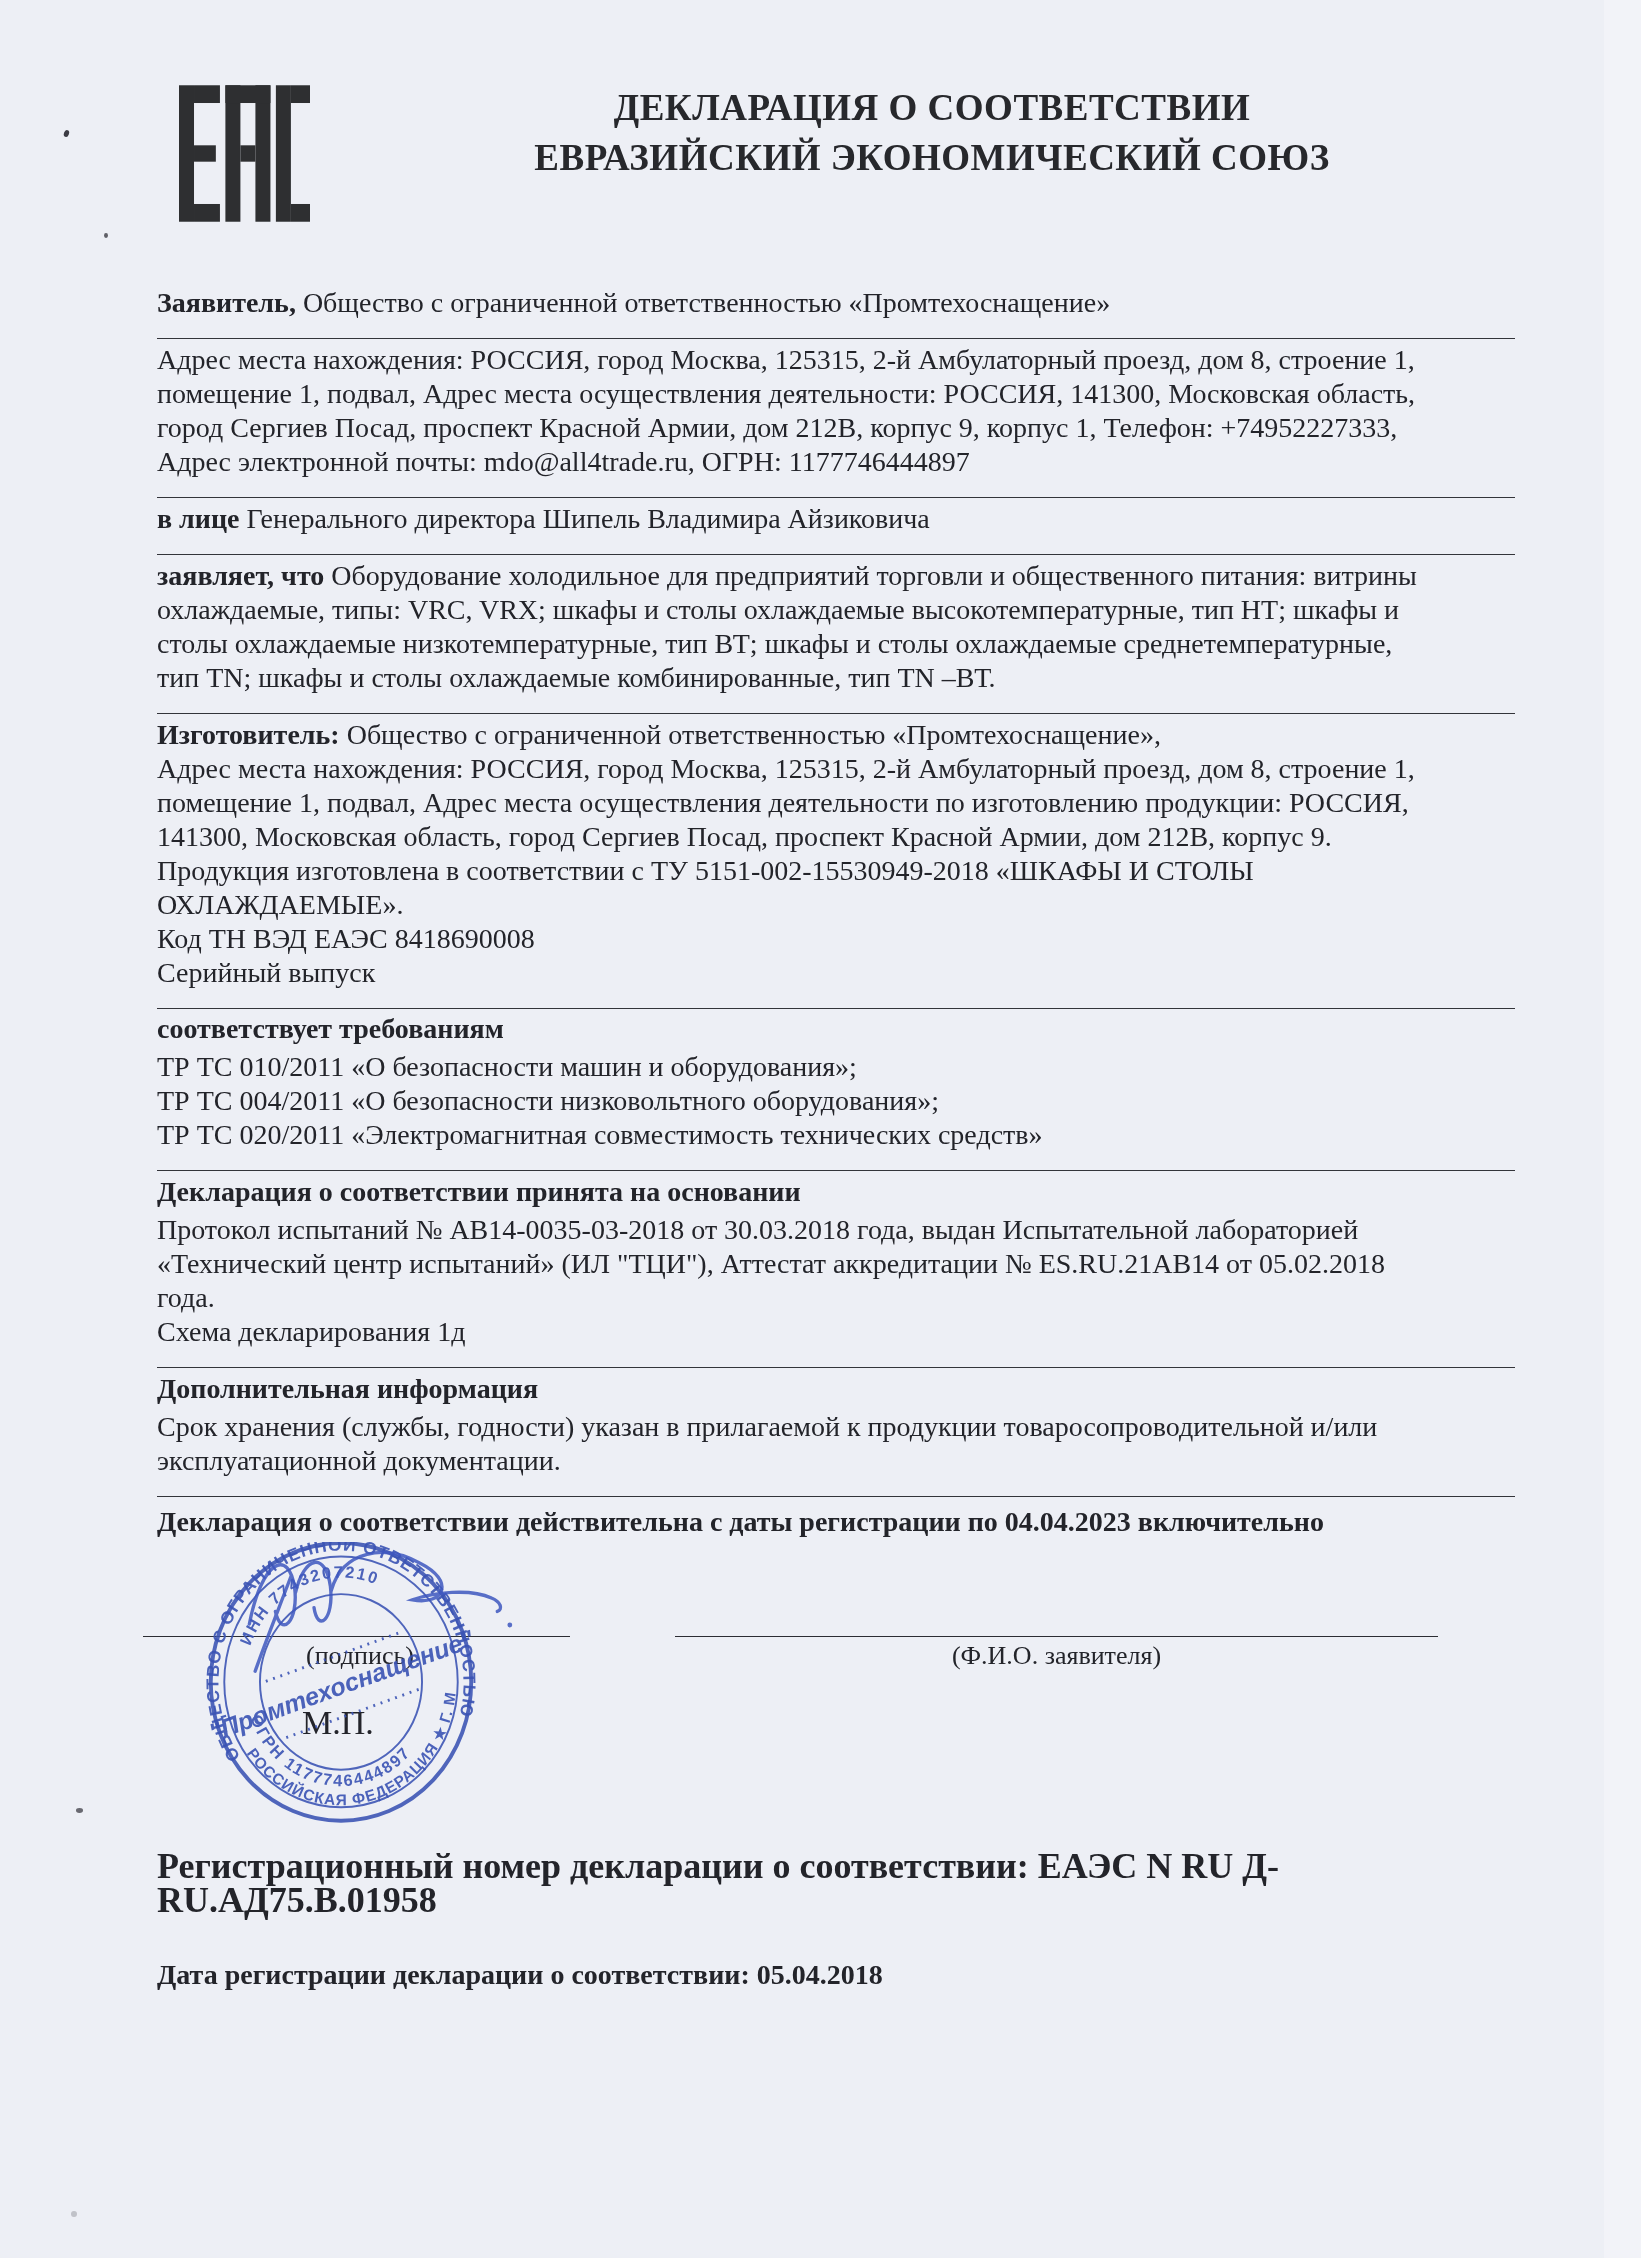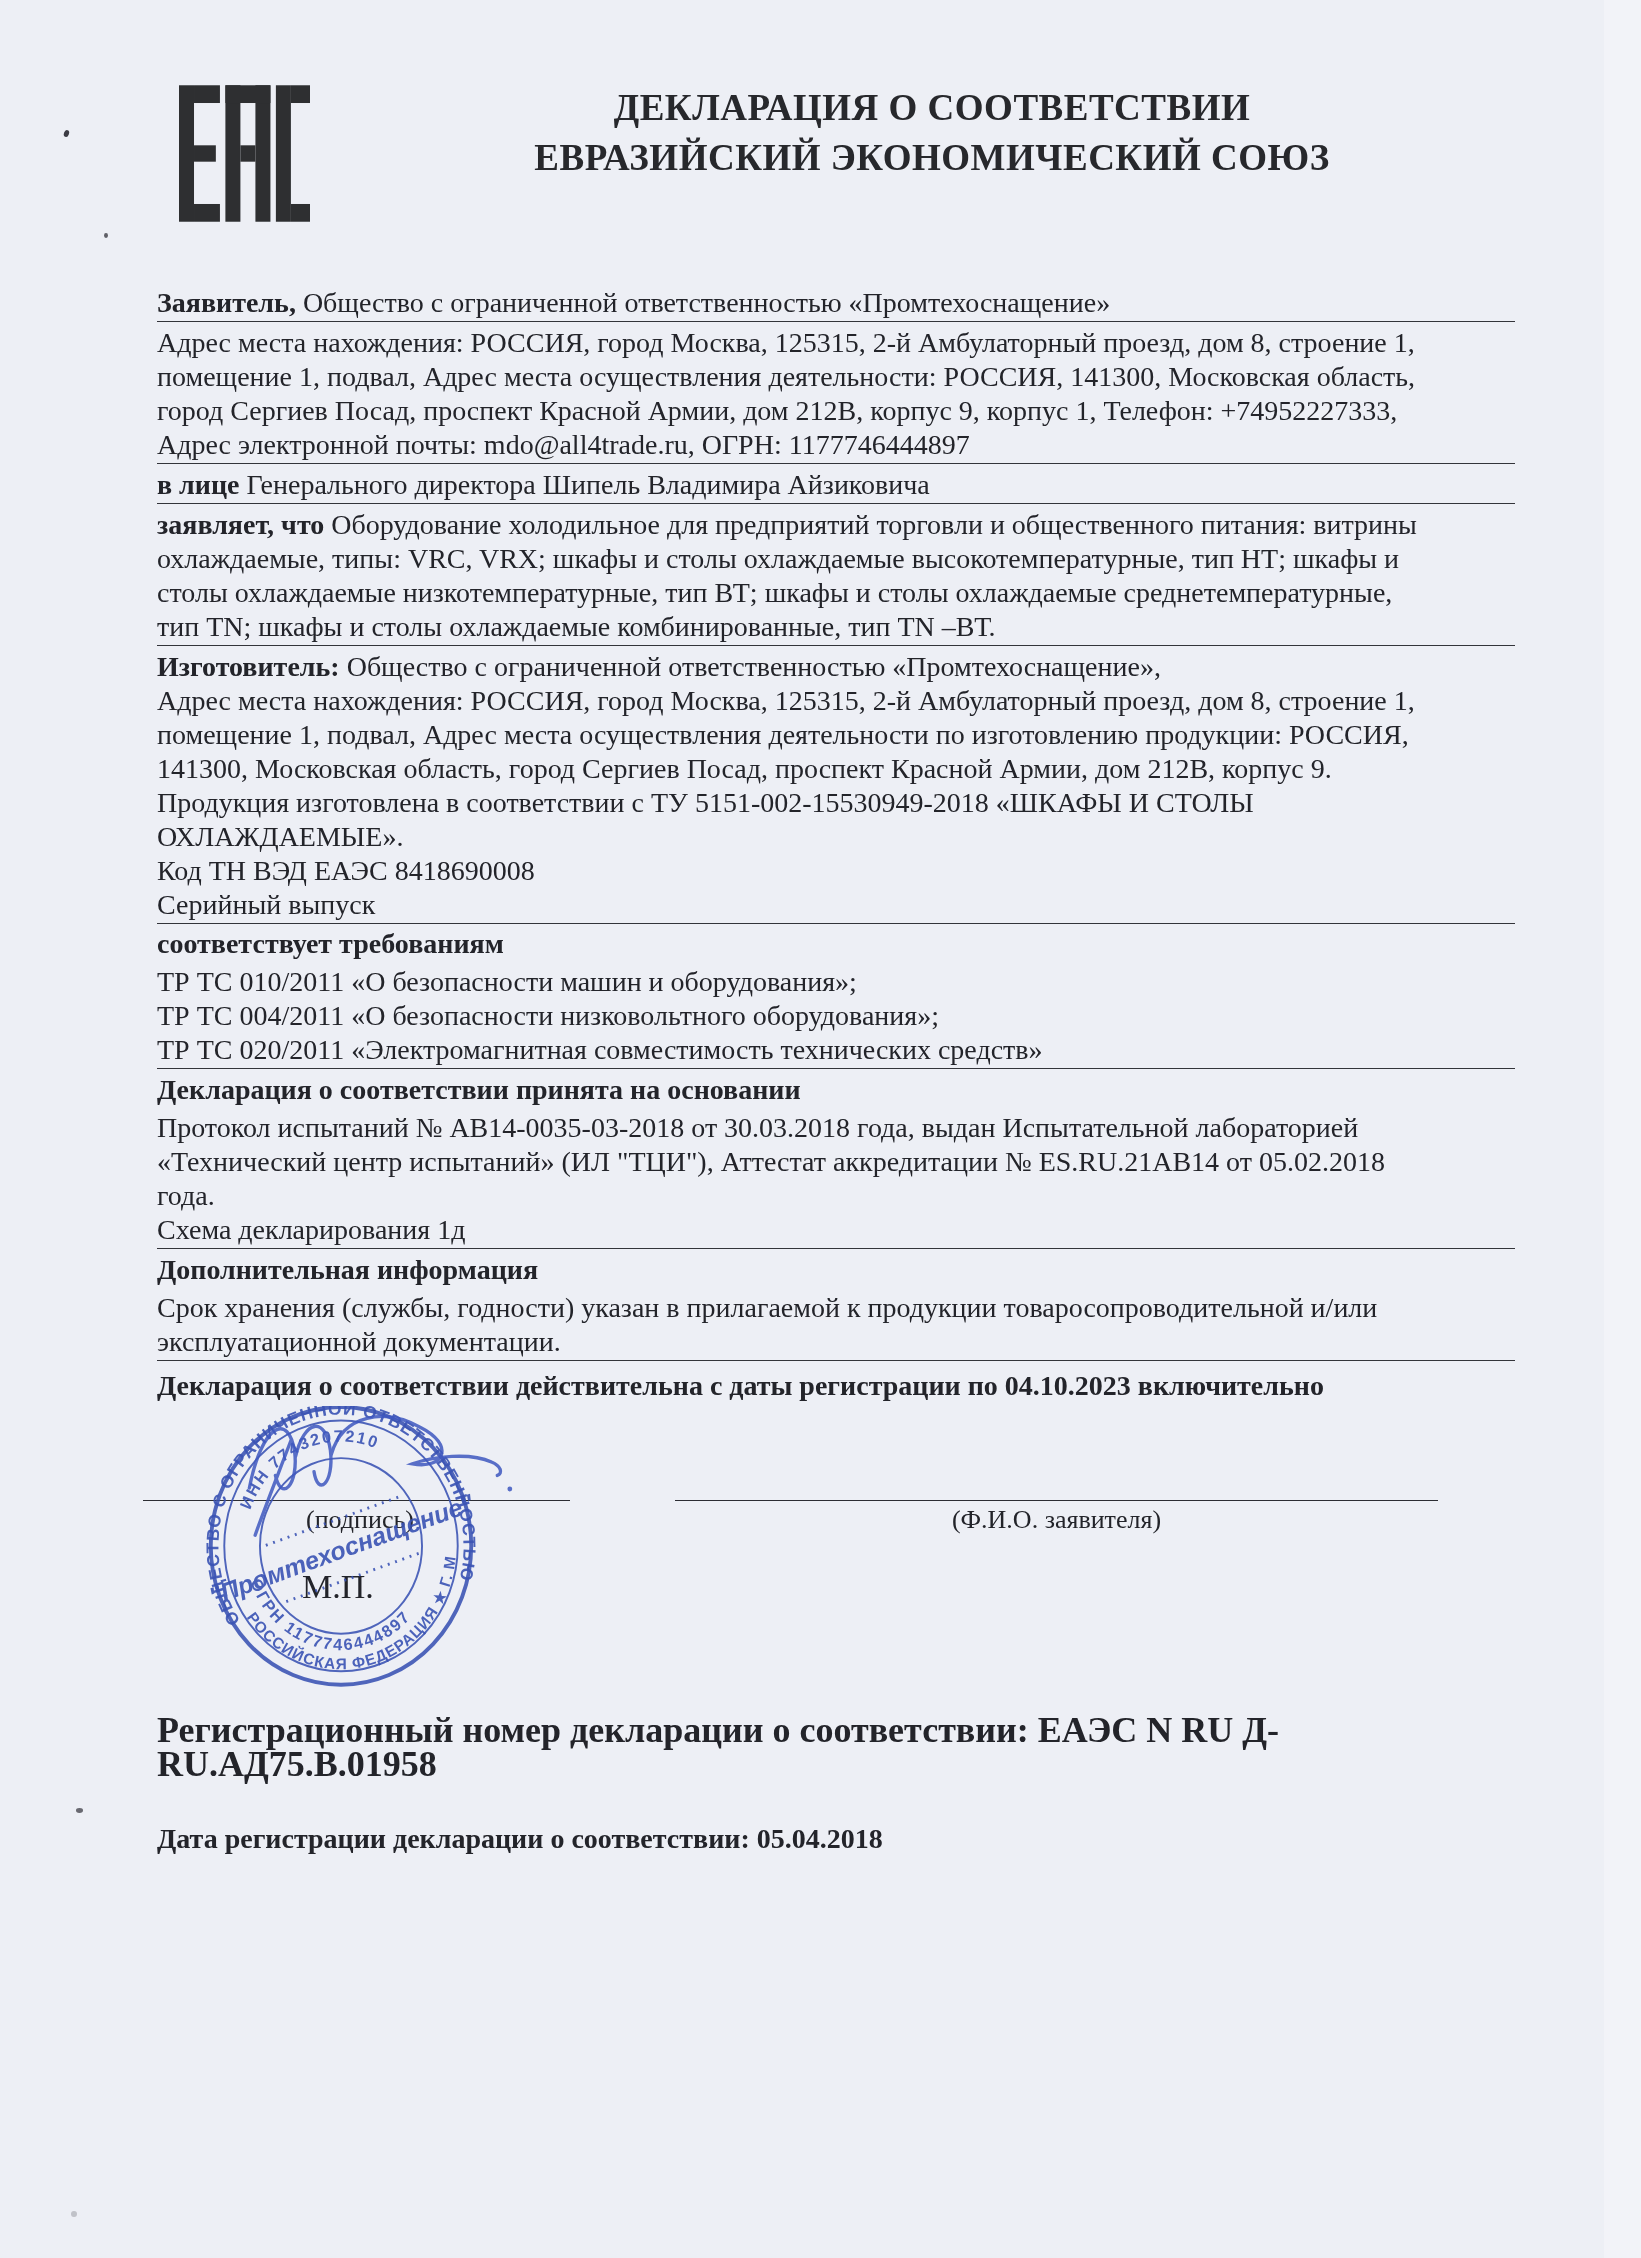--- a/index.html
+++ b/index.html
@@ -12,21 +12,21 @@
     overflow:hidden;
   }
   .edge-light{position:absolute;right:0;top:0;width:37px;height:2258px;background:#f2f3f8;}
   
   .eac-logo{position:absolute;left:179px;top:85px;width:131px;height:137px;}
   .title{position:absolute;left:319px;top:83px;width:1226px;text-align:center;
          font-weight:bold;font-size:37px;line-height:50px;color:#27282c;letter-spacing:0.5px;}
   
   .content{position:absolute;left:157px;top:286px;width:1358px;}
   .ln{font-size:28px;line-height:34px;white-space:pre-wrap;}
-  .sec{border-bottom:1.9px solid #33343a;padding-bottom:1px;margin-bottom:3.9px;}
+  .sec{border-bottom:1.9px solid #33343a;padding-bottom:18px;margin-bottom:3.9px;}
   .h{font-weight:bold;margin:3.9px 0;}
   .validity{font-weight:bold;font-size:28px;line-height:34px;margin-top:7.7px;}
   
   .sig{position:relative;height:290px;margin-top:3.9px;}
   .sig-line-left{position:absolute;left:-14.5px;top:94px;width:427px;border-top:1.9px solid #2c2d33;}
   .sig-caption{position:absolute;left:58px;top:99px;width:290px;text-align:center;font-size:26px;}
   .sig-mp{position:absolute;left:145px;top:162px;font-size:34px;}
   .sig-name{position:absolute;left:518px;top:53px;width:763px;text-align:center;font-size:28px;}
   .sig-name-line{position:absolute;left:518px;top:94px;width:763px;border-top:1.9px solid #2c2d33;}
   .sig-name-caption{position:absolute;left:518px;top:99px;width:763px;text-align:center;font-size:26px;}
@@ -121,21 +121,21 @@
       <div class="ln">года.</div>
       <div class="ln">Схема декларирования 1д</div>
     </div>
 
     <div class="sec">
       <div class="ln h">Дополнительная информация</div>
       <div class="ln">Срок хранения (службы, годности) указан в прилагаемой к продукции товаросопроводительной и/или</div>
       <div class="ln">эксплуатационной документации.</div>
     </div>
 
-    <div class="validity">Декларация о соответствии действительна с даты регистрации по 04.10.2023 включительно</div>
+    <div class="validity">Декларация о соответствии действительна с даты регистрации по 04.04.2023 включительно</div>
 
     <div class="sig">
       <div class="sig-line-left"></div>
       <div class="sig-caption">(подпись)</div>
       <div class="sig-mp">М.П.</div>
 
       <div class="stamp-wrap">
         <svg viewBox="0 0 470 340" aria-hidden="true">
           <defs>
             <path id="p-outer-top" d="M 46,223 A 127 136 0 1 1 254,223" fill="none"></path>

